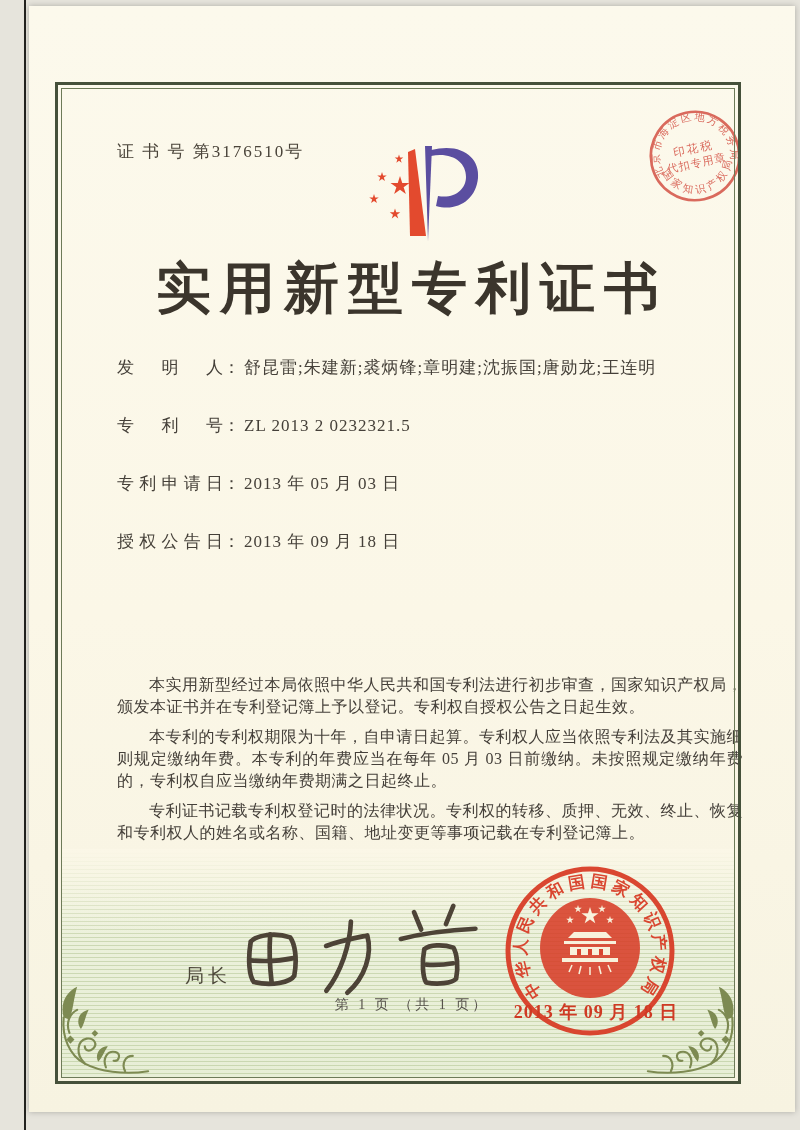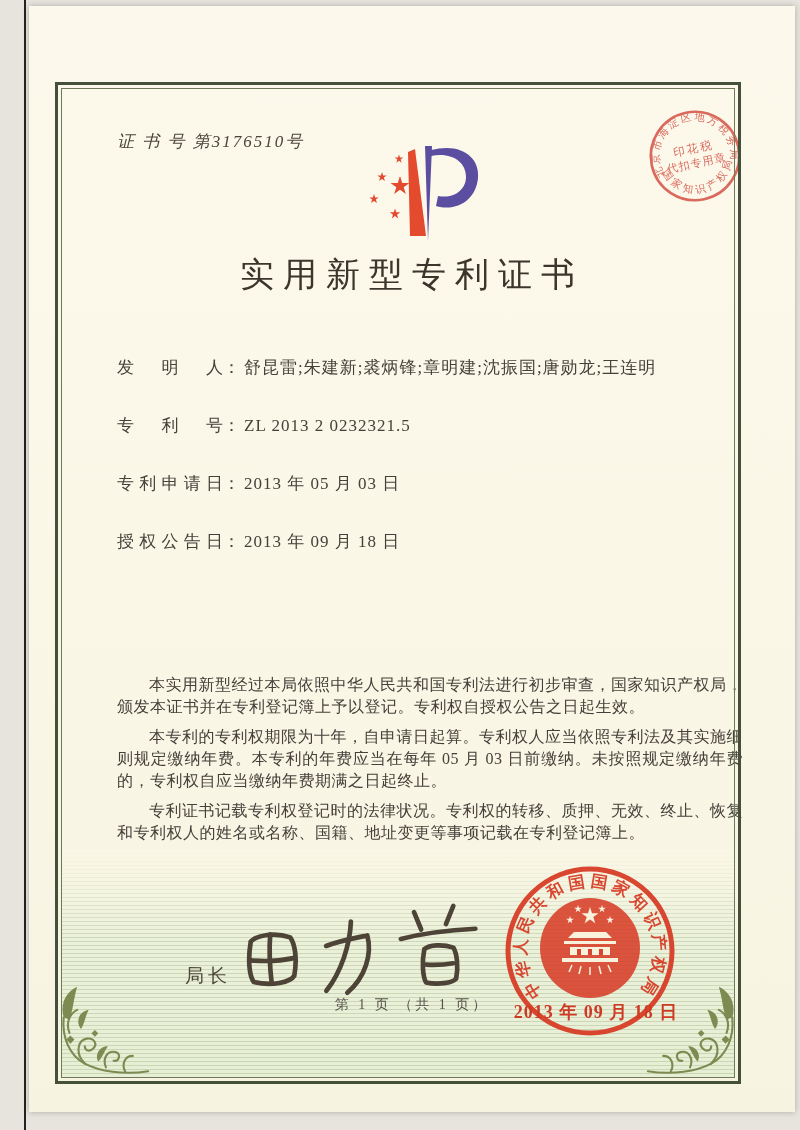--- a/index.html
+++ b/index.html
@@ -30,27 +30,27 @@
       linear-gradient(180deg,#eef2de 0%,#e7eed6 100%);
   }
   .band::before{
     content:"";position:absolute;left:0;right:0;top:0;height:90px;
     background:linear-gradient(180deg,#fbf7e7 0%,rgba(251,247,231,0) 100%);
   }
   .flourish{position:absolute;bottom:-2px;width:96px;height:106px;}
   .flourish.left{left:-2px;}
   .flourish.right{right:-2px;transform:scaleX(-1);}
   .cert-number{
-    position:absolute;left:88px;top:124px;font-size:17px;color:#4a443a;letter-spacing:2px;font-style:italic;
+    position:absolute;left:88px;top:134px;font-size:17px;color:#4a443a;letter-spacing:2px;
   }
   .tax-stamp{position:absolute;left:616px;top:100px;width:100px;height:100px;transform:rotate(-12deg);opacity:.9;}
   .logo{position:absolute;left:333px;top:136px;width:130px;height:102px;}
   .title{
     position:absolute;left:0;top:246px;width:100%;text-align:center;
-    font-size:34px;color:#3b352c;letter-spacing:9px;font-weight:400;
+    font-size:55px;color:#3b352c;letter-spacing:9px;font-weight:700;
   }
   .fields{position:absolute;left:88px;top:350px;width:640px;}
   .field-row{height:24px;margin-bottom:34px;font-size:17px;color:#454039;white-space:nowrap;}
   .field-label{
     display:inline-block;width:106px;text-align:justify;text-align-last:justify;
     vertical-align:top;
   }
   .field-colon{display:inline-block;margin-right:4px;}
   .field-value{letter-spacing:1px;}
   .paragraphs{position:absolute;left:88px;top:668px;width:626px;}

